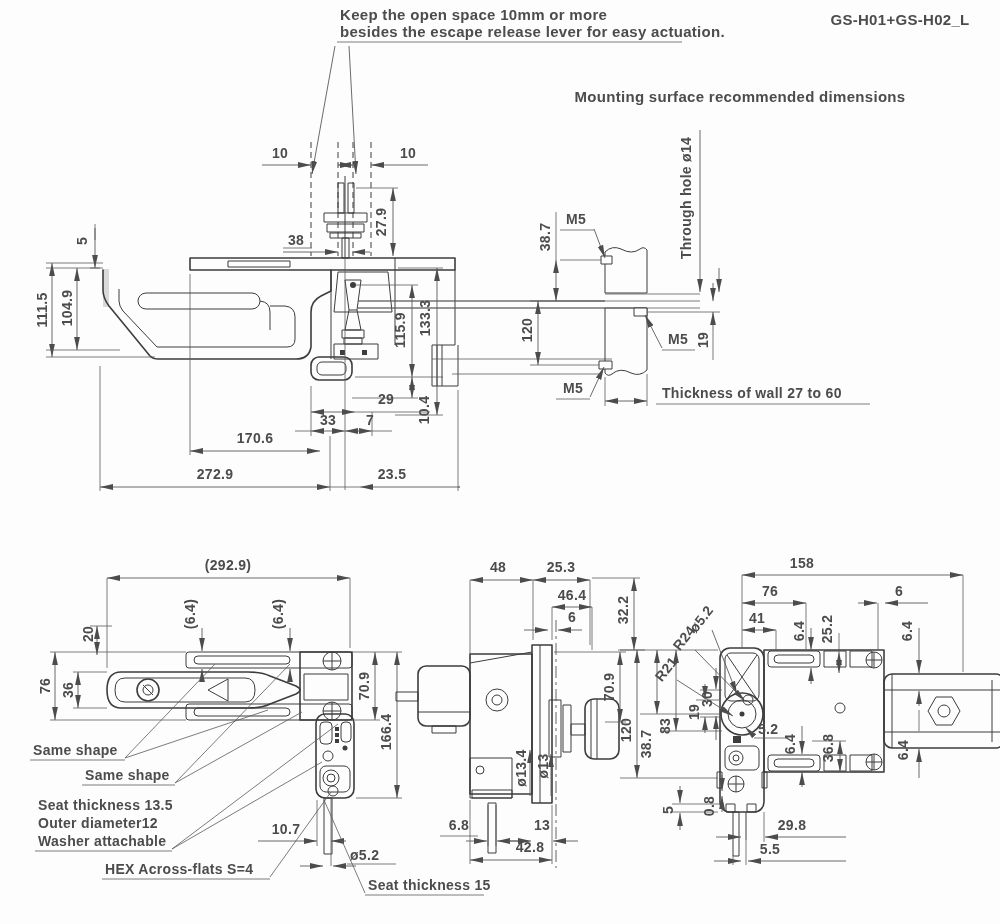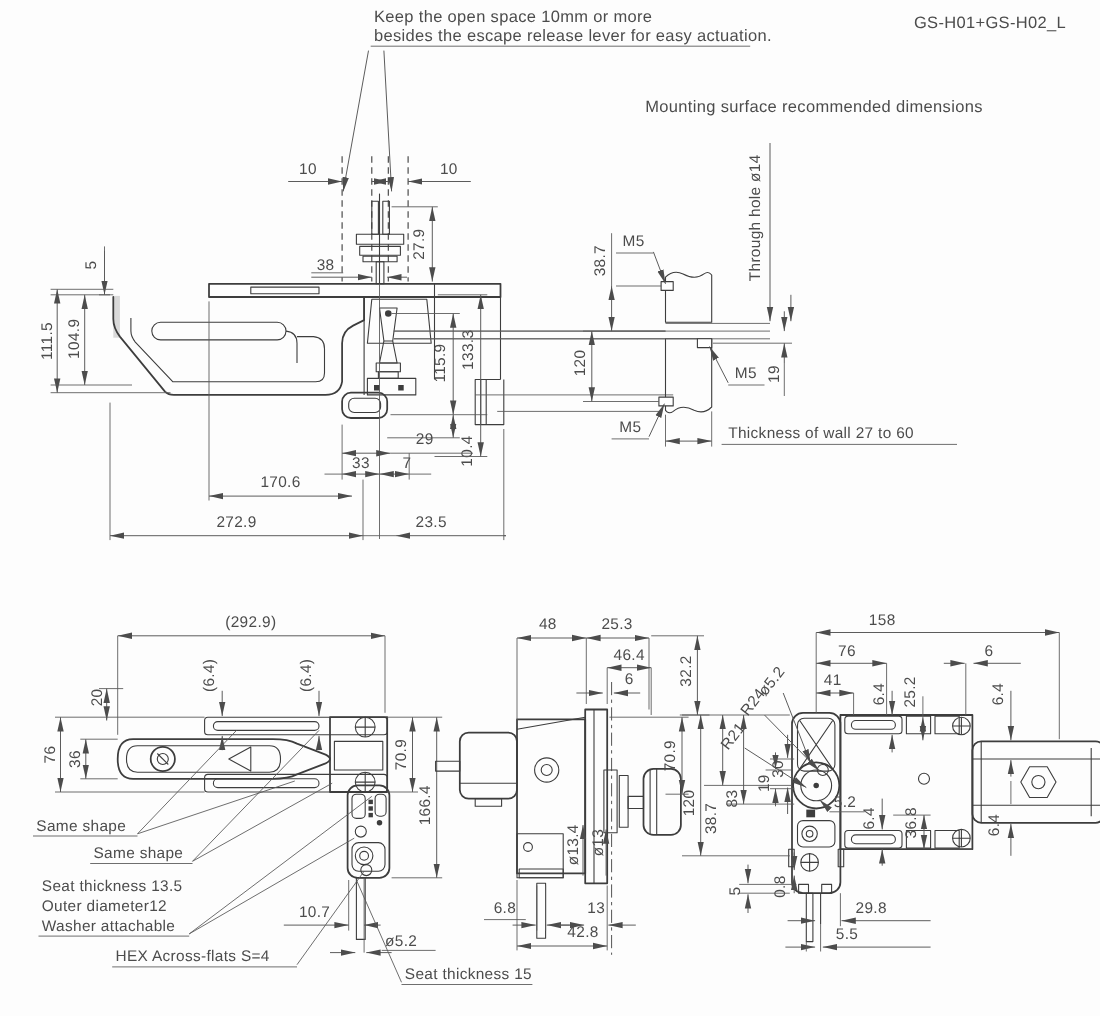--- a/index.html
+++ b/index.html
@@ -1,16 +1,16 @@
 <!DOCTYPE html>
 <html><head>
 <meta charset="utf-8">
 <style>
   html,body{margin:0;padding:0;background:#ffffff;}
-  #stage{position:relative;width:1000px;height:924px;background:#fdfdfd;overflow:hidden;}
+  #stage{position:relative;width:1000px;height:924px;background:#fdfdfd;overflow:hidden;font-weight:bold;}
   svg{font-family:"Liberation Sans","DejaVu Sans",sans-serif;}
   text{fill:#4c4c4c;font-size:14px;letter-spacing:0.3px;}
   text.hd{font-size:15px;}
   .o{fill:none;stroke:#3d3d3d;stroke-width:1.6;stroke-linejoin:round;stroke-linecap:round;}
   .m{fill:none;stroke:#3d3d3d;stroke-width:1;stroke-linejoin:round;}
   .t{fill:none;stroke:#5a5a5a;stroke-width:0.8;}
   .d{fill:none;stroke:#5a5a5a;stroke-width:0.9;}
   .dash{stroke-dasharray:6 4;}
   .cl{stroke-dasharray:12 4 3 4;stroke-width:0.8;}
   .blk{fill:#3d3d3d;stroke:none;}

